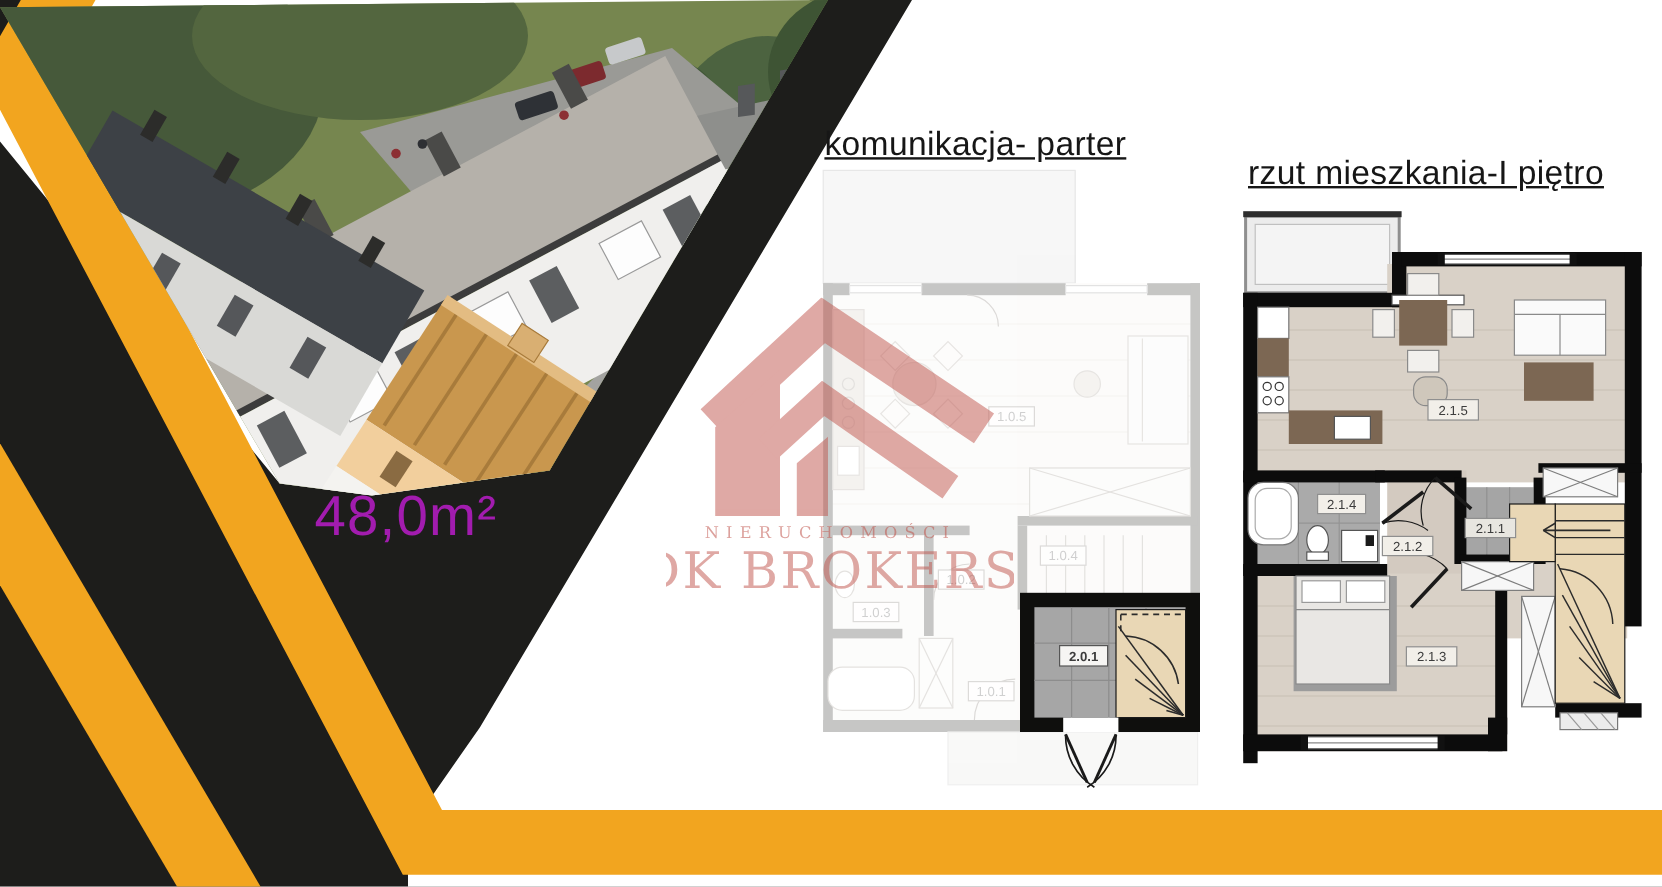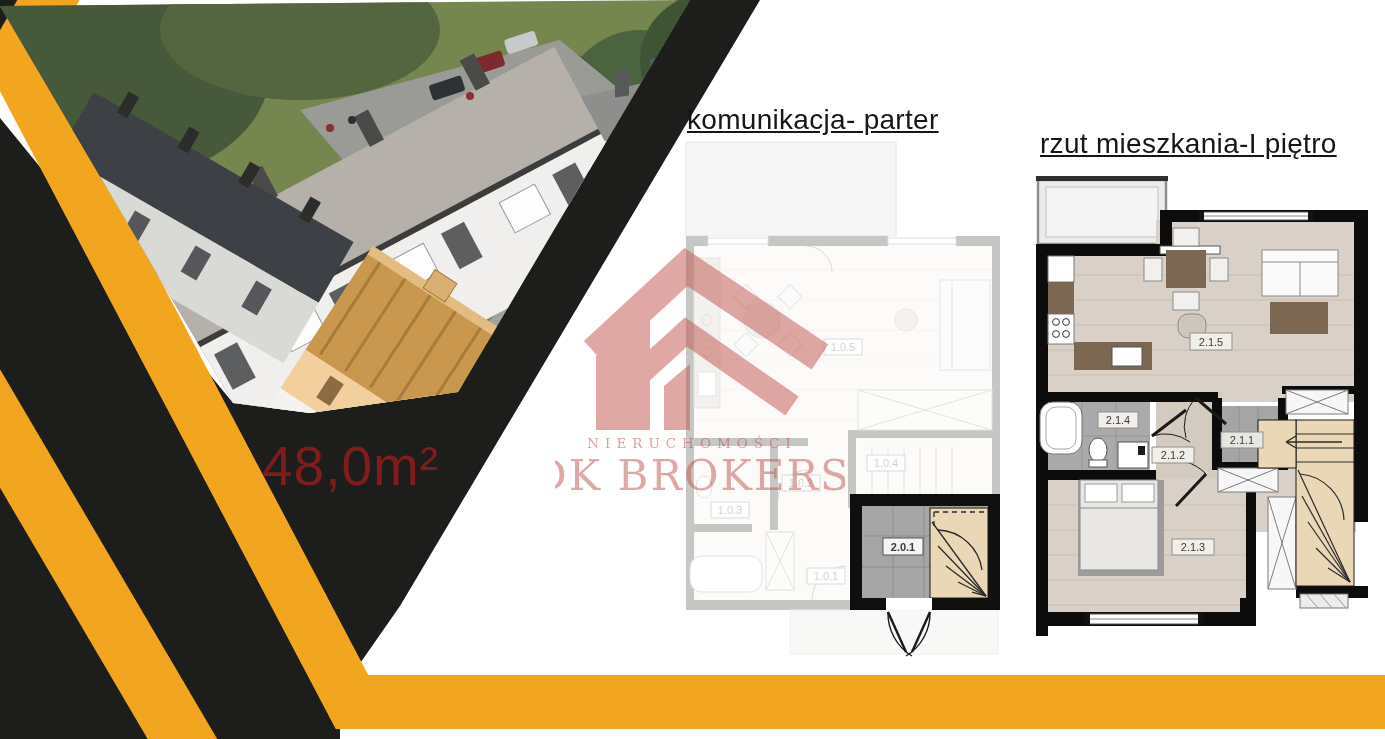--- a/index.html
+++ b/index.html
@@ -1,20 +1,20 @@
 <!DOCTYPE html>
 <html><head>
 <meta charset="utf-8">
 <style>
   html,body{margin:0;padding:0;background:#888;}
   .stage{position:relative;width:1385px;height:739px;background:#ffffff;overflow:hidden;
          font-family:"Liberation Sans",sans-serif;}
   .abs{position:absolute;}
   .plan-title{font-size:28px;color:#161616;letter-spacing:.3px;white-space:nowrap;text-decoration:underline;}
-  .area-badge{font-size:55px;color:#7f1d1d;letter-spacing:1px;white-space:nowrap;margin-top:32px;}
+  .area-badge{font-size:47px;color:#a21caf;letter-spacing:1px;white-space:nowrap;}
   svg text.rlbl{font-family:"Liberation Sans",sans-serif;font-size:11px;fill:#3c3c3c;}
   svg text.wm1{font-family:"DejaVu Serif",serif;font-size:13.5px;letter-spacing:6px;}
   svg text.wm2{font-family:"DejaVu Serif",serif;font-size:42px;letter-spacing:2px;}
 </style>
 </head>
 <body>
 
 <div class="stage">
 
   <svg class="abs" style="left:0;top:0" width="1385" height="739" viewBox="0 0 1385 739">

